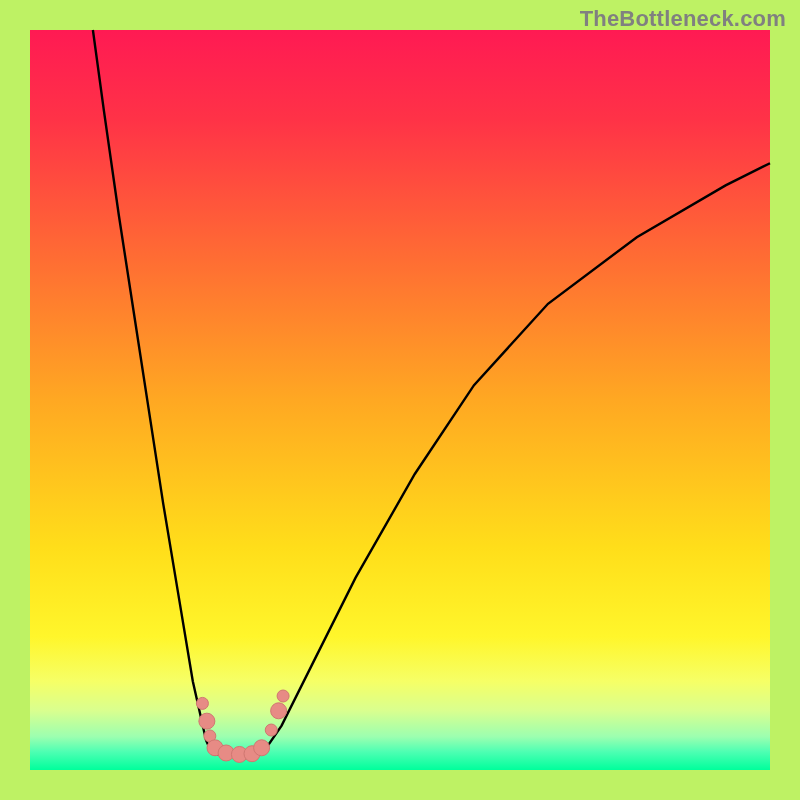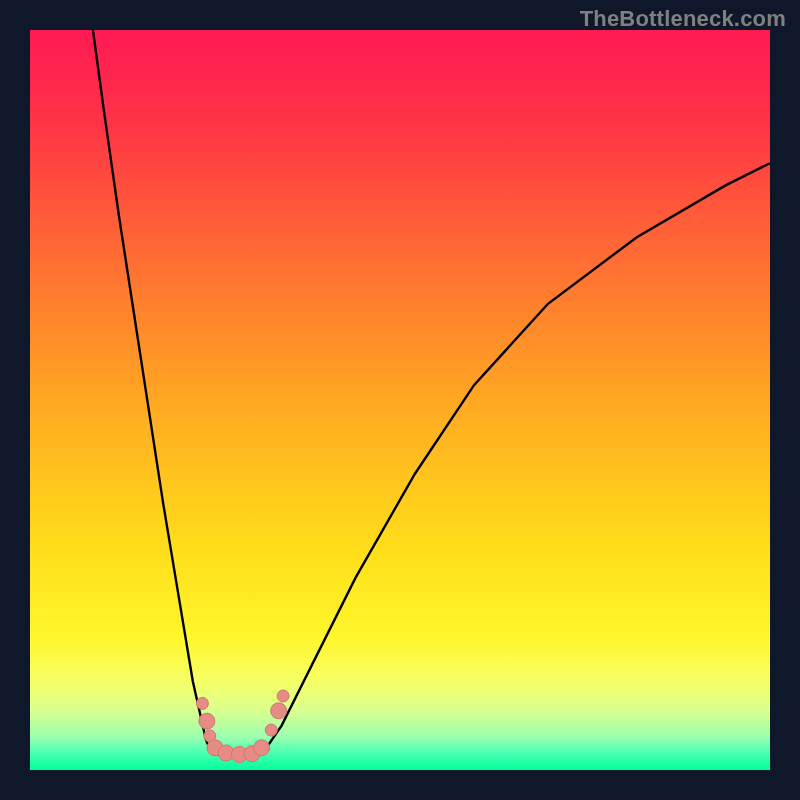--- a/index.html
+++ b/index.html
@@ -8,21 +8,21 @@
     width: 800px;
     height: 800px;
     background: #000;
     overflow: hidden;
     font-family: Arial, Helvetica, sans-serif;
   }
   .stage {
     position: relative;
     width: 800px;
     height: 800px;
-    background: #0f172a;
+    background: #bef264;
   }
   .watermark {
     position: absolute;
     top: 6px;
     right: 14px;
     font-size: 22px;
     font-weight: 600;
     color: #808080;
     z-index: 50;
     letter-spacing: 0.2px;

